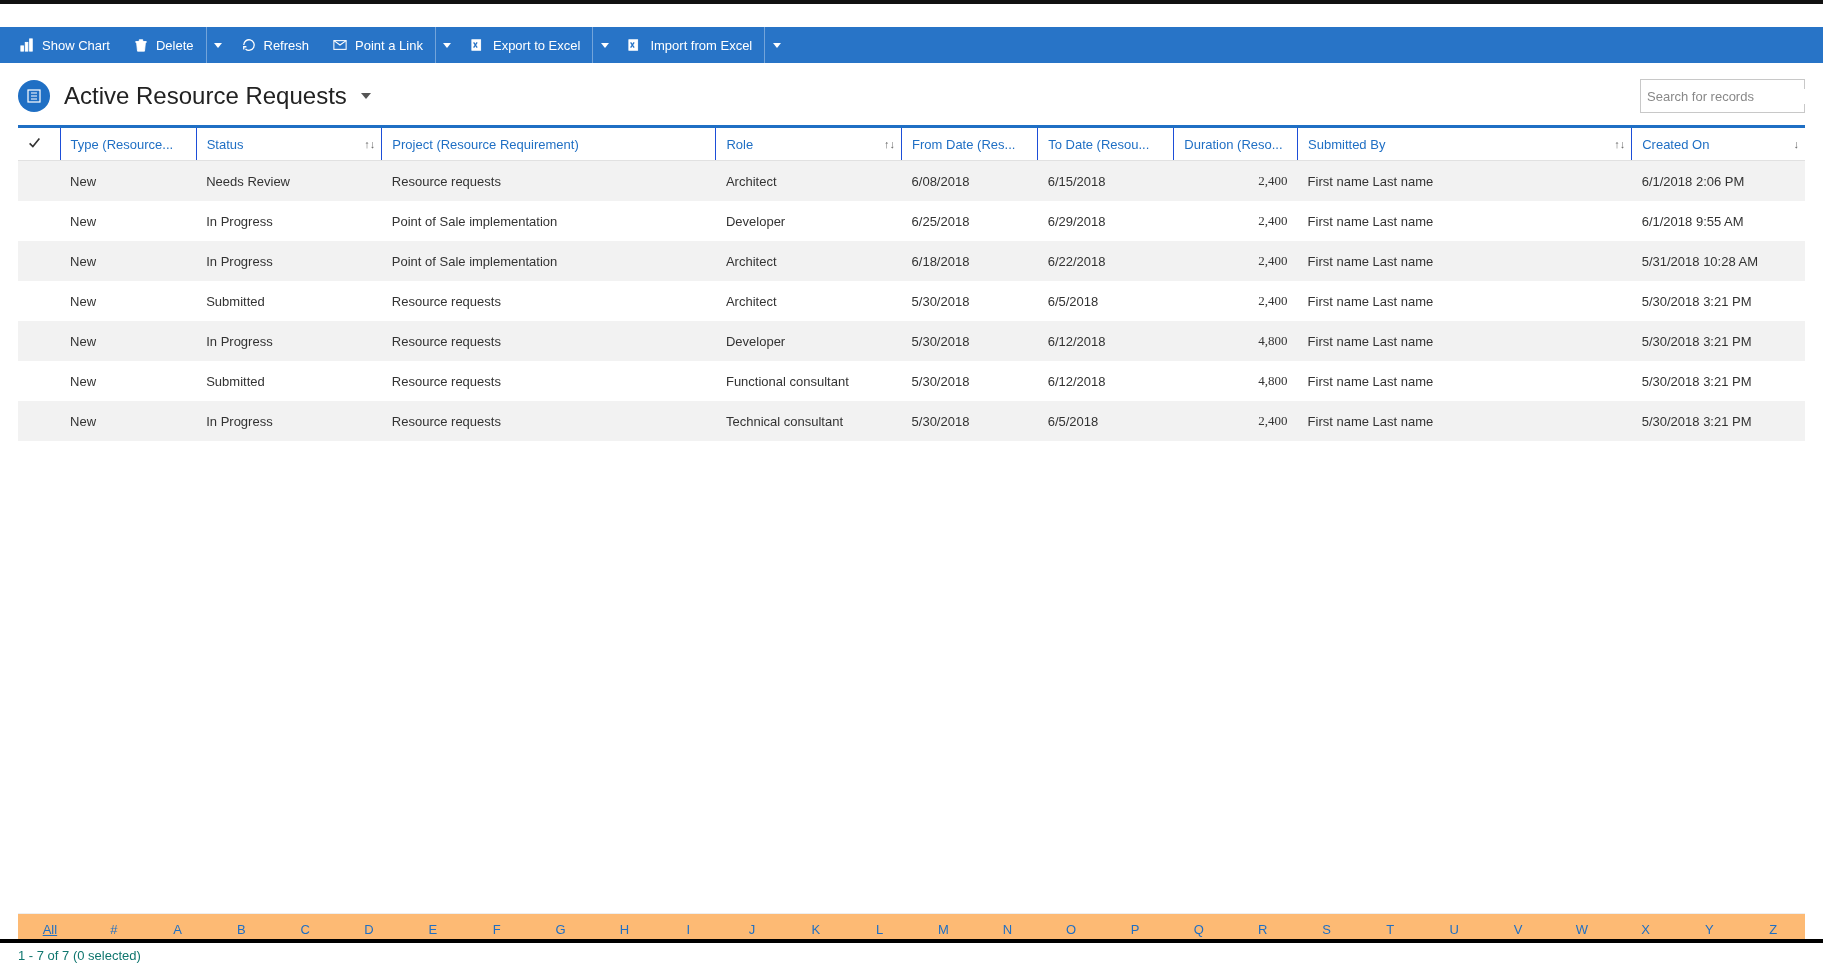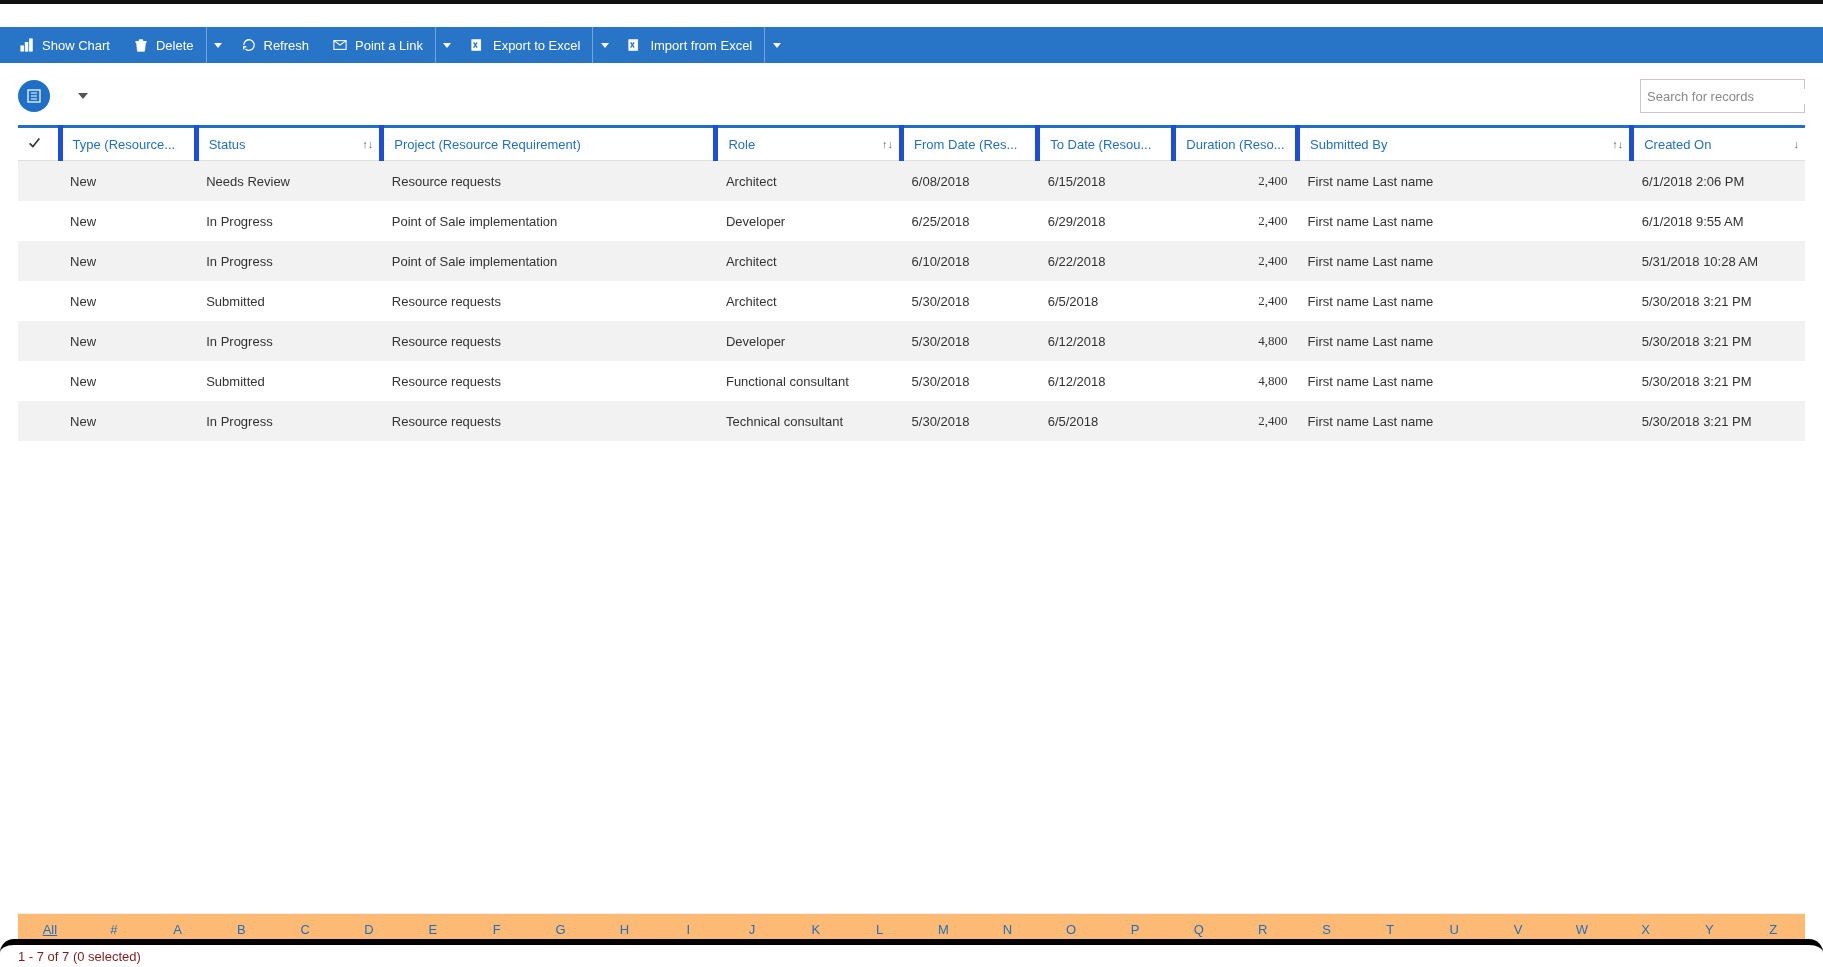--- a/index.html
+++ b/index.html
@@ -93,21 +93,21 @@
     border-collapse: collapse;
     table-layout: fixed;
   }
   .grid th {
     text-align:left;
     font-weight:400;
     color:#1f6fc4;
     font-size:13px;
     padding: 8px 10px;
     border-bottom: 1px solid #e1e1e1;
-    border-left: 5px solid #1d4ed8;
+    border-left: 1px solid #1d4ed8;
     white-space: nowrap;
     overflow:hidden;
     text-overflow: ellipsis;
     position:relative;
   }
   .grid th:first-child { border-left: none; }
   .sorticon {
     position:absolute; right:6px; top:50%; transform:translateY(-50%);
     font-size:11px; color:#666;
     display:inline-flex; gap:2px;
@@ -146,24 +146,23 @@
     padding:2px 0;
   }
   .alphabtn.active { text-decoration: underline; color:#1f6fc4; }
   .statusbar {
     position:fixed;
     bottom:0; left:0; right:0;
     height:28px;
     display:flex; align-items:center;
     padding: 0 18px;
     font-size:13px;
-    color:#7f1d1d;
-    border-top:6px solid #000000;
+    color:#0f766e;
+    border-top:4px solid #000000;
     background:#fff;
-    border-radius:14px;
   }
 </style>
 </head>
 <body>
 
 <div class="topstrip"></div>
 
 <div class="cmdbar">
   <div class="cmdbtn">
     <span class="ico">
@@ -232,20 +231,21 @@
     </div>
 </div>
 
 <div class="titlebar">
   <div class="titlecircle">
     <svg viewBox="0 0 16 16">
         <rect x="2" y="2" width="12" height="12" fill="none" stroke="#fff" stroke-width="1.2"></rect>
         <path d="M5 5h6M5 8h6M5 11h6" stroke="#fff" stroke-width="1.2"></path>
       </svg>
   </div>
+  <div class="titletext">Active Resource Requests</div>
   <div class="titlechev"></div>
   <div class="searchwrap">
     <input type="text" placeholder="Search for records" style="">
 
   </div>
 </div>
 
 <div class="gridwrap">
 <table class="grid">
   <colgroup>
@@ -302,21 +302,21 @@
           <td class="numcell">2,400</td>
           <td class="linkcell">First name Last name</td>
           <td>6/1/2018 9:55 AM</td>
         </tr>
         <tr>
           <td class="checkcol"></td>
           <td>New</td>
           <td>In Progress</td>
           <td>Point of Sale implementation</td>
           <td class="linkcell">Architect</td>
-          <td>6/10/2018</td>
+          <td>6/18/2018</td>
           <td>6/22/2018</td>
           <td class="numcell">2,400</td>
           <td class="linkcell">First name Last name</td>
           <td>5/31/2018 10:28 AM</td>
         </tr>
         <tr>
           <td class="checkcol"></td>
           <td>New</td>
           <td>Submitted</td>
           <td>Resource requests</td>

